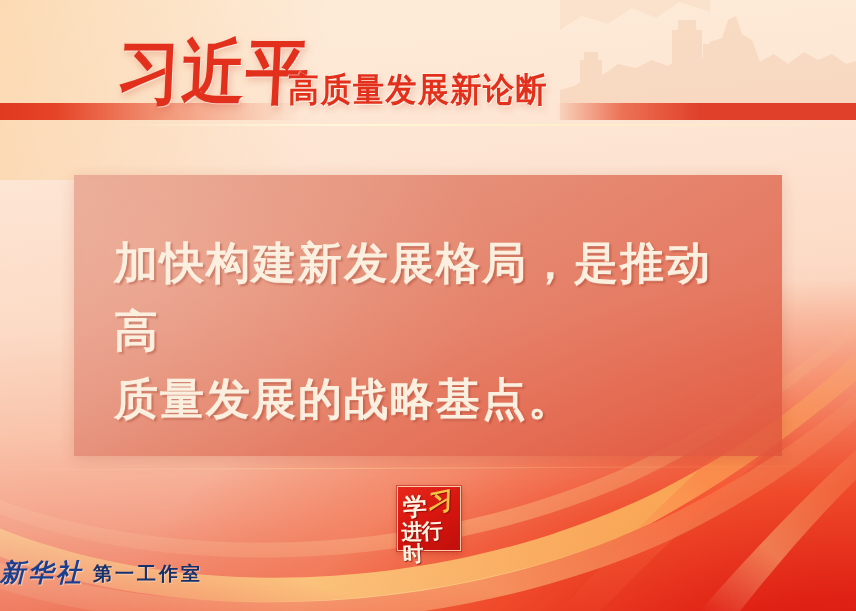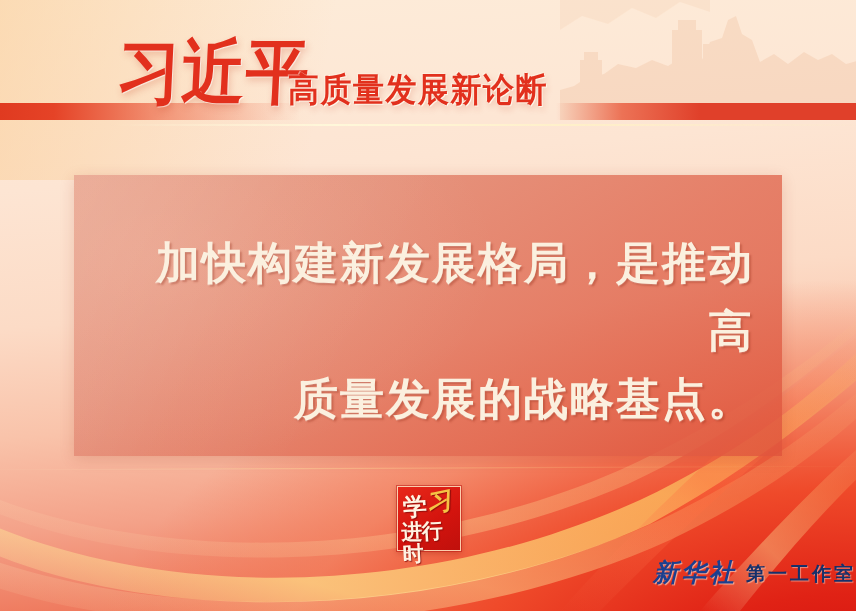--- a/index.html
+++ b/index.html
@@ -79,21 +79,20 @@
       radial-gradient(80% 120% at 12% 30%, rgba(255,220,200,.18) 0%, rgba(255,255,255,0) 60%);
     pointer-events:none;
   }
   .quote{
     position:absolute;left:40px;top:54px;width:640px;
     font-size:44px;line-height:68px;font-weight:700;
     color:#fbf0df;letter-spacing:2px;
     font-family:"DejaVu Sans","Liberation Sans",sans-serif;
     text-shadow:2px 2px 2px rgba(150,45,25,.35), 0 1px 0 rgba(255,255,255,.25);
     white-space:pre-line;
-    text-align:right;
   }
 
   
   .footer{position:absolute;left:0;top:480px;width:856px;height:131px;}
   .logo-box{
     position:absolute;left:397px;top:6px;width:62px;height:63px;
     background:linear-gradient(150deg,#e8281a 0%, #d4140e 55%, #c0100c 100%);
     border:1px solid rgba(255,225,190,.9);
     box-shadow:0 0 0 1px rgba(190,20,15,.5), 0 2px 6px rgba(140,20,10,.35);
   }
@@ -110,21 +109,21 @@
     text-shadow:1px 1px 1px rgba(120,10,8,.75);
     transform:rotate(-12deg);
   }
   .logo-jxs{
     position:absolute;left:4px;top:33px;font-size:21px;line-height:22px;font-weight:700;
     color:#fff3e2;letter-spacing:-.5px;font-family:"DejaVu Sans","Liberation Sans",sans-serif;
     text-shadow:1px 1px 1px rgba(120,10,8,.7);
     transform:rotate(-3deg);
   }
   .byline{
-    position:absolute;left:0;top:78px;width:856px;text-align:right;
+    position:absolute;left:0;top:78px;width:856px;text-align:left;
     white-space:nowrap;
   }
   .byline-agency{
     font-size:25px;line-height:30px;font-weight:700;
     color:#1b3f8f;font-family:"DejaVu Serif","DejaVu Sans",serif;font-style:italic;
     letter-spacing:3px;
     text-shadow:1px 1px 1px rgba(255,235,215,.65);
     vertical-align:middle;
   }
   .byline-studio{

